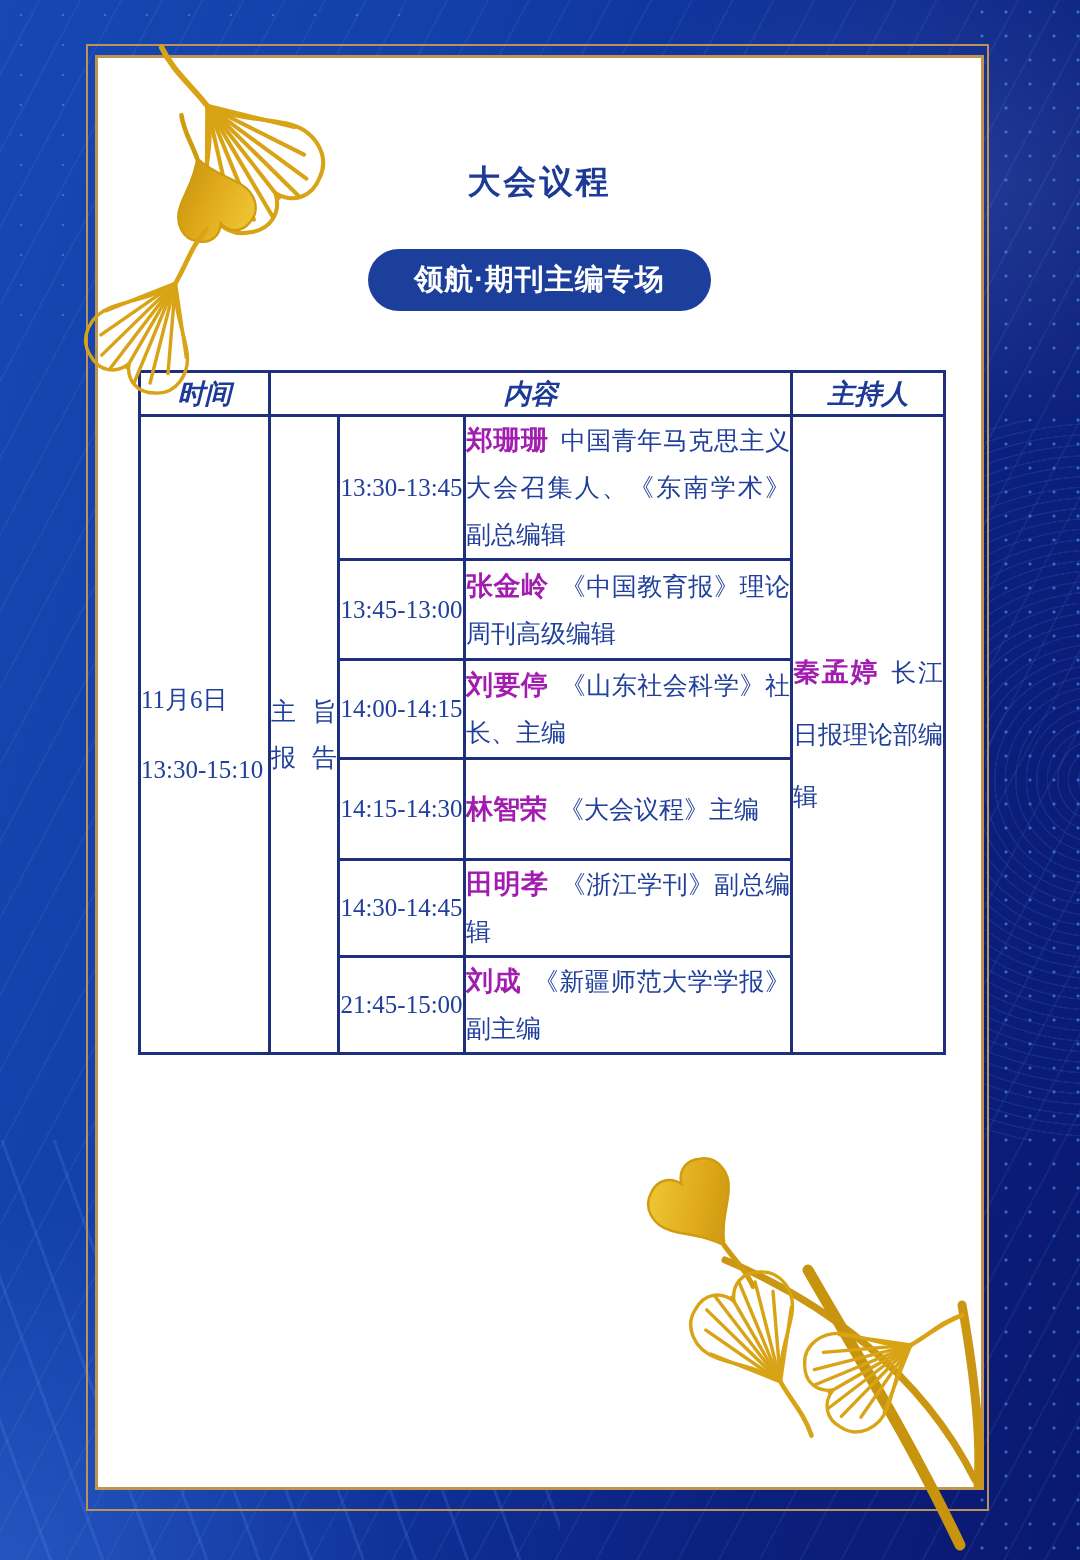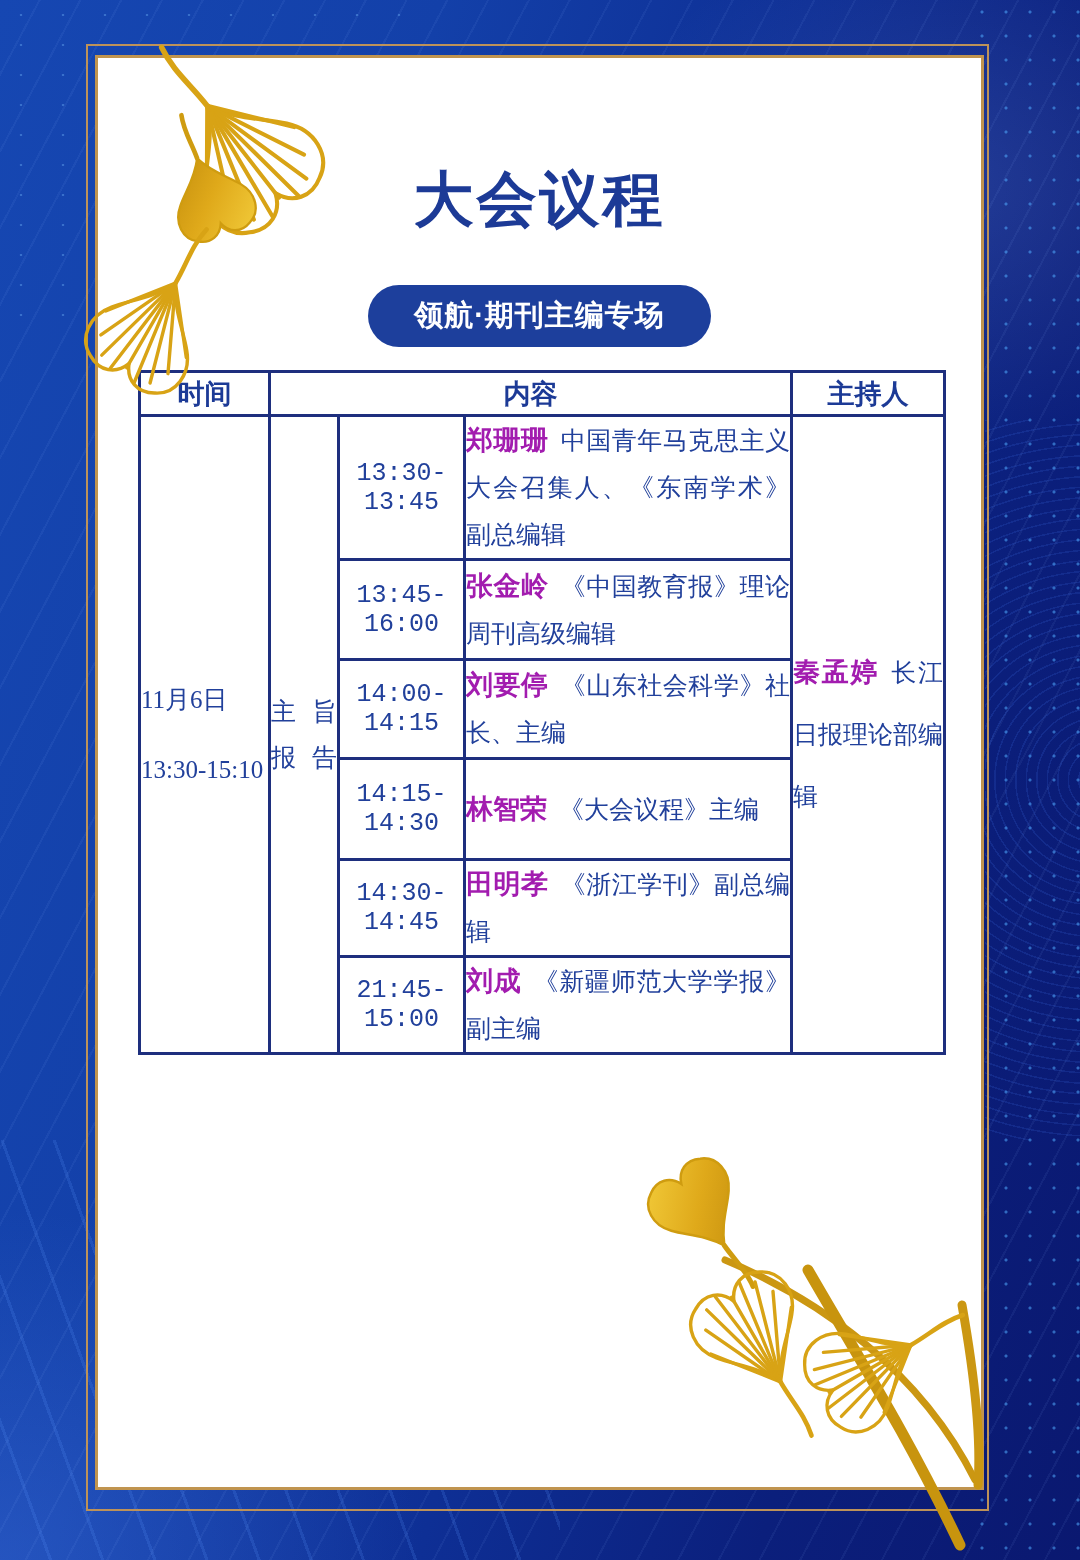--- a/index.html
+++ b/index.html
@@ -23,32 +23,32 @@
     background-image:radial-gradient(rgba(120,190,255,.5) 1.2px,transparent 1.7px);
     background-size:42px 30px;}
   .pat-curves{position:absolute;right:0;top:420px;width:95px;height:720px;opacity:.5;pointer-events:none;
     background:repeating-radial-gradient(circle at 120% 50%, transparent 0 9px, rgba(60,110,230,.35) 9px 10.5px);}
   
   .frame-outer{position:absolute;left:86px;top:44px;width:903px;height:1467px;
     border:2px solid #bd9259;box-sizing:border-box;pointer-events:none;}
   .card{position:absolute;left:95px;top:55px;width:889px;height:1435px;
     background:#ffffff;border:3px solid #c0944f;box-sizing:border-box;}
   
-  .title{margin-top:102px;text-align:center;font-size:60px;font-weight:bold;
+  .title{margin-top:102px;text-align:center;font-size:33px;font-weight:bold;
     letter-spacing:3px;color:#1c3a96;}
   .badge-wrap{text-align:center;margin-top:44px;text-decoration:underline;}
   .badge{display:inline-block;background:#1d3f9c;color:#ffffff;font-weight:bold;
     font-size:29px;padding:11px 46px;border-radius:32px;letter-spacing:1px;}
   
   .agenda{position:absolute;left:40px;top:312px;border-collapse:collapse;table-layout:fixed;
     width:805px;color:#21409b;}
   .agenda td,.agenda th{border:3px solid #1e2f7e;padding:0;overflow:hidden;
     vertical-align:middle;box-sizing:border-box;}
-  .agenda th{font-size:27px;font-weight:bold;color:#1c3a96;text-align:center;}
-  .cell-time{font-family:Liberation Mono, monospace;font-size:25px;text-align:center;}
+  .agenda th{font-size:27px;font-weight:bold;color:#1c3a96;text-align:center;font-style:italic;}
+  .cell-time{font-family:Liberation Serif, serif;font-size:25px;text-align:center;}
   .cell-desc{font-family:"Liberation Serif",serif;font-size:25px;text-align:justify;
     text-justify:inter-character;padding:2px 3px;line-height:47px;}
   .speaker-name{font-family:"Liberation Sans",sans-serif;font-weight:bold;font-size:27px;
     margin-right:12px;color:#a21caf;}
   .cell-date{font-family:"Liberation Serif",serif;font-size:25px;text-align:left;line-height:34px;}
   .cell-date .gap{height:36px;}
   .cell-session{font-family:Liberation Serif, serif;font-size:25px;padding:0 7px;}
   .cell-session div{text-align:justify;text-align-last:justify;line-height:46px;}
   .cell-host{font-family:"Liberation Serif",serif;font-size:25px;text-align:justify;
     text-justify:inter-character;padding:2px 3px;line-height:62px;}
@@ -122,21 +122,21 @@
         <div>主旨</div>
         <div>报告</div>
       </td>
       <td class="cell-time">13:30-13:45</td>
       <td class="cell-desc"><span class="speaker-name">郑珊珊</span><span>中国青年马克思主义大会召集人、《东南学术》副总编辑</span></td>
       <td rowspan="6" class="cell-host">
         <span class="speaker-name">秦孟婷</span><span>长江日报理论部编辑</span>
       </td>
     </tr>
     <tr style="height:100px">
-      <td class="cell-time">13:45-16:00</td>
+      <td class="cell-time">13:45-13:00</td>
       <td class="cell-desc"><span class="speaker-name">张金岭</span><span>《中国教育报》理论周刊高级编辑</span></td>
     </tr>
     <tr style="height:99px">
       <td class="cell-time">14:00-14:15</td>
       <td class="cell-desc"><span class="speaker-name">刘要停</span><span>《山东社会科学》社长、主编</span></td>
     </tr>
     <tr style="height:101px">
       <td class="cell-time">14:15-14:30</td>
       <td class="cell-desc"><span class="speaker-name">林智荣</span><span>《大会议程》主编</span></td>
     </tr>

